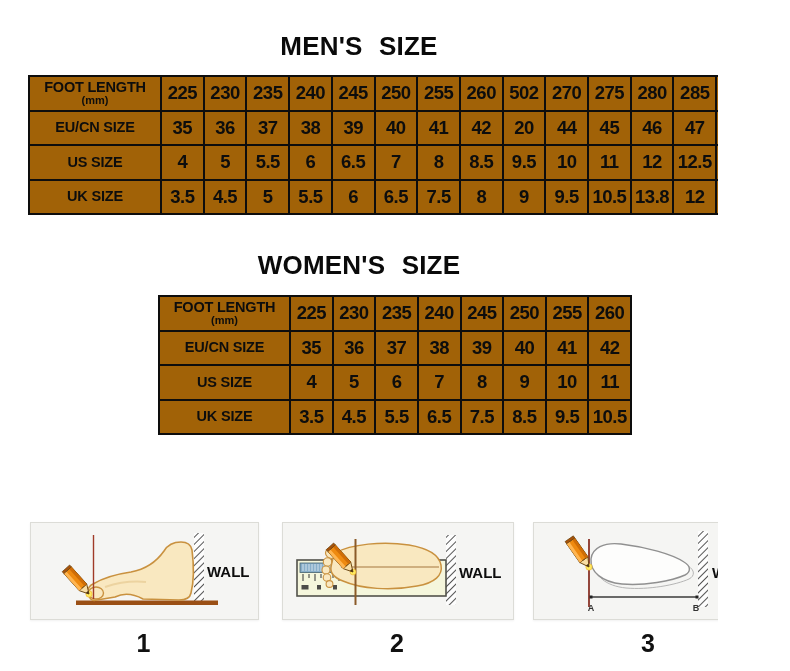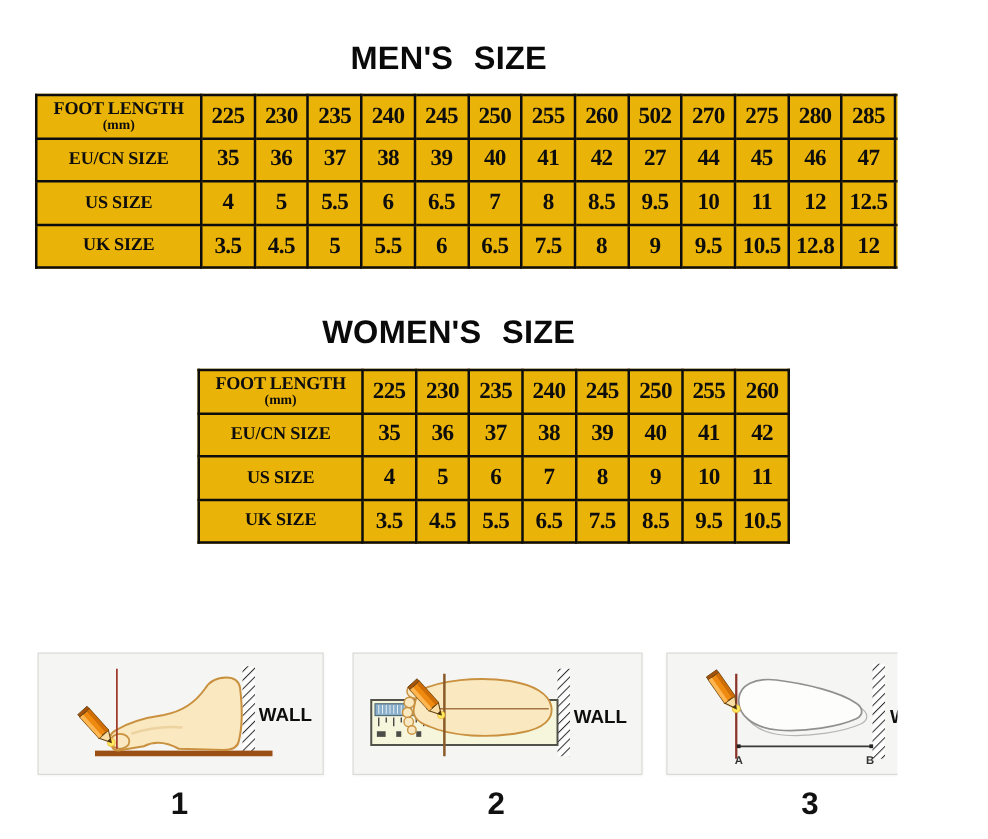--- a/index.html
+++ b/index.html
@@ -2,21 +2,21 @@
 <html><head>
 <meta charset="utf-8">
 <style>
   html,body{margin:0;padding:0;background:#ffffff;}
   .canvas{position:relative;width:718px;height:671px;background:#ffffff;overflow:hidden;
           font-family:"Liberation Sans",sans-serif;color:#0d0d0d;}
   .sec-title{position:absolute;left:0;width:100%;text-align:center;font-weight:bold;
              font-size:26px;letter-spacing:0.2px;word-spacing:9px;color:#0a0a0a;}
   #mens-title{top:31px;}
   #womens-title{top:250px;}
-  table.size{position:absolute;border-collapse:collapse;table-layout:fixed;background:#eab308;font-family:Liberation Serif, serif;}
+  table.size{position:absolute;border-collapse:collapse;table-layout:fixed;background:#a16207;}
   table.size th,table.size td{border:2.4px solid #0d0d0d;text-align:center;vertical-align:middle;
              padding:0;height:32.6px;}
   table.size td{font-size:18.5px;font-weight:bold;letter-spacing:-0.5px;}
   .rh{font-size:14.5px;font-weight:bold;letter-spacing:-0.2px;line-height:1.05;}
   .rh-sub{font-size:11px;font-weight:bold;line-height:1;}
   #mens-table{left:28px;top:75px;width:732px;}
   #mens-table th{width:130px;}
   #womens-table{left:158px;top:295px;width:474px;}
   #womens-table th{width:129px;}
   .note{position:absolute;top:478px;left:0;width:100%;text-align:center;
@@ -68,21 +68,21 @@
             <div class="rh">EU/CN SIZE</div>
           </th>
           <td>35</td>
           <td>36</td>
           <td>37</td>
           <td>38</td>
           <td>39</td>
           <td>40</td>
           <td>41</td>
           <td>42</td>
-          <td>27</td>
+          <td>20</td>
           <td>44</td>
           <td>45</td>
           <td>46</td>
           <td>47</td>
           <td>48</td>
         </tr>
         <tr>
           <th>
             <div class="rh">US SIZE</div>
           </th>
@@ -109,21 +109,21 @@
           <td>4.5</td>
           <td>5</td>
           <td>5.5</td>
           <td>6</td>
           <td>6.5</td>
           <td>7.5</td>
           <td>8</td>
           <td>9</td>
           <td>9.5</td>
           <td>10.5</td>
-          <td>12.8</td>
+          <td>13.8</td>
           <td>12</td>
           <td>12.5</td>
         </tr>
       </tbody>
   </table>
 
   <div class="sec-title" id="womens-title">WOMEN'S SIZE</div>
 
   <table class="size" id="womens-table">
     <tbody>

